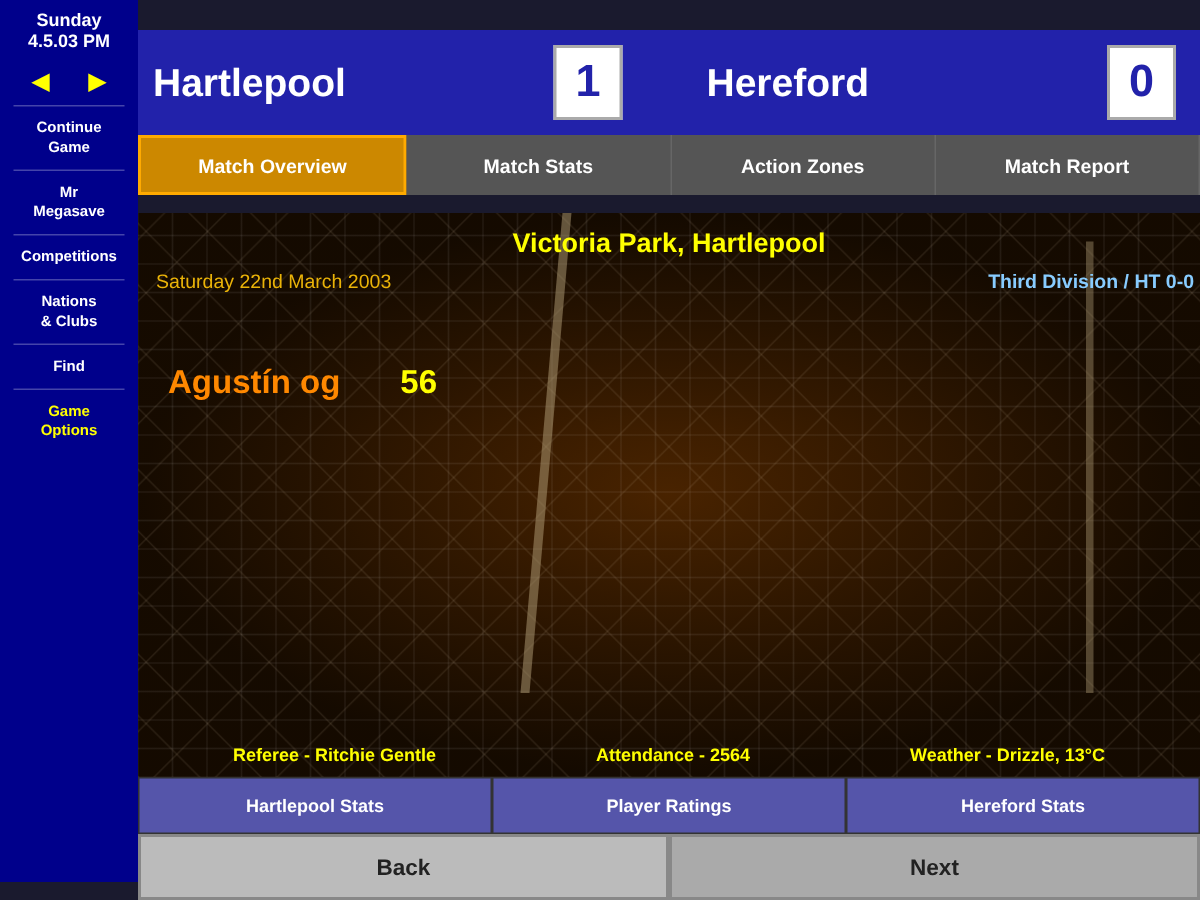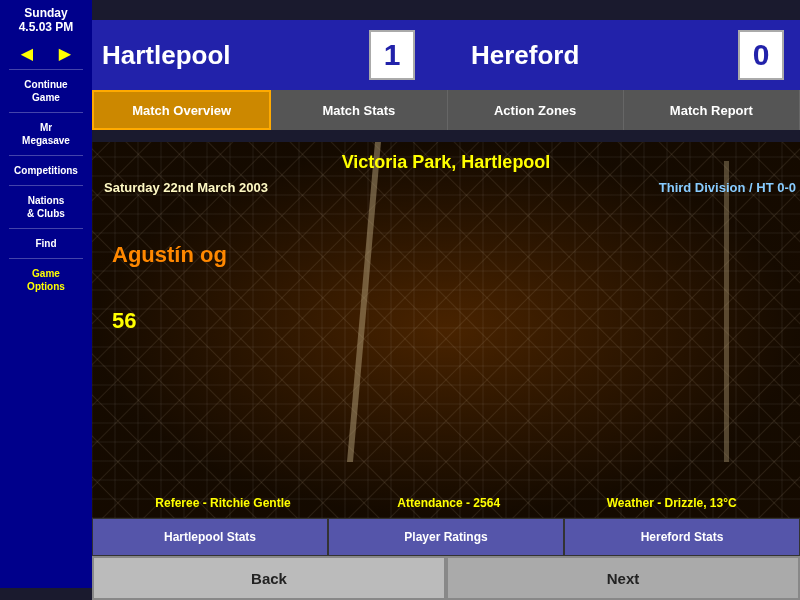--- a/index.html
+++ b/index.html
@@ -210,43 +210,42 @@
       text-align: center;
       color: #ffff00;
       font-size: 18px;
       font-weight: bold;
     }
 
     #match-date {
       position: absolute;
       top: 38px;
       left: 12px;
-      color: #fef9c3;
+      color: #eab308;
       font-size: 13px;
-      font-weight: bold;
+      font-weight: normal;
     }
 
     #match-division {
       position: absolute;
       top: 38px;
       right: 4px;
       color: #88ccff;
       font-size: 13px;
       font-weight: bold;
       text-align: right;
     }
 
     #goal-event {
       position: absolute;
       top: 100px;
       left: 20px;
       display: flex;
       align-items: flex-start;
       gap: 40px;
-      flex-direction: column;
     }
 
     #goal-scorer {
       color: #ff8800;
       font-size: 22px;
       font-weight: bold;
     }
 
     #goal-minute {
       color: #ffff00;

